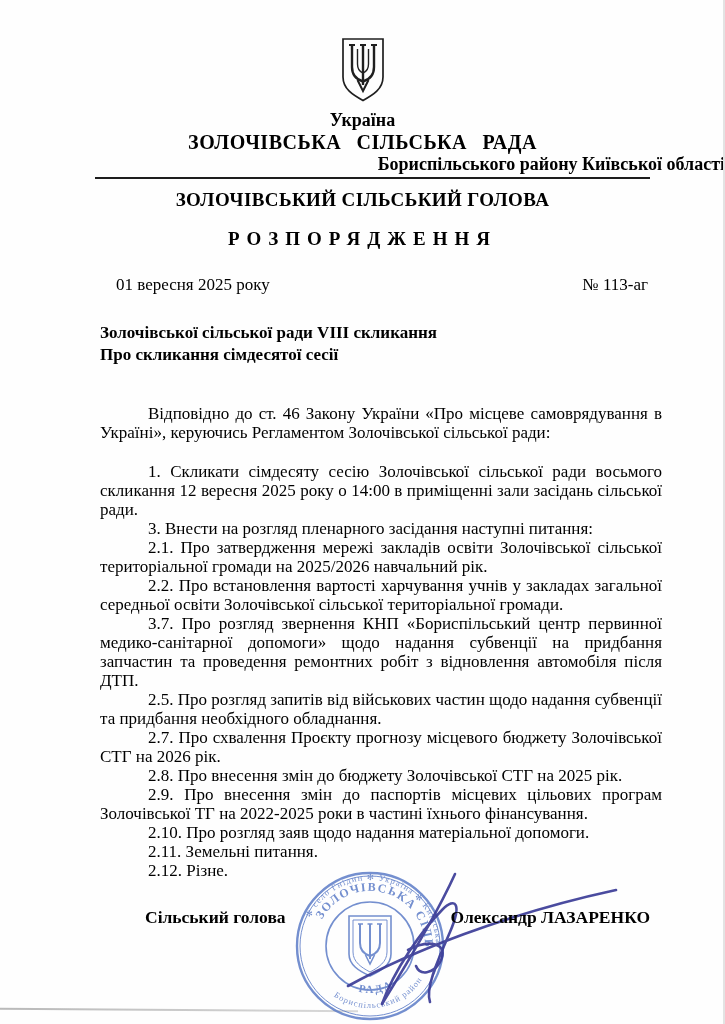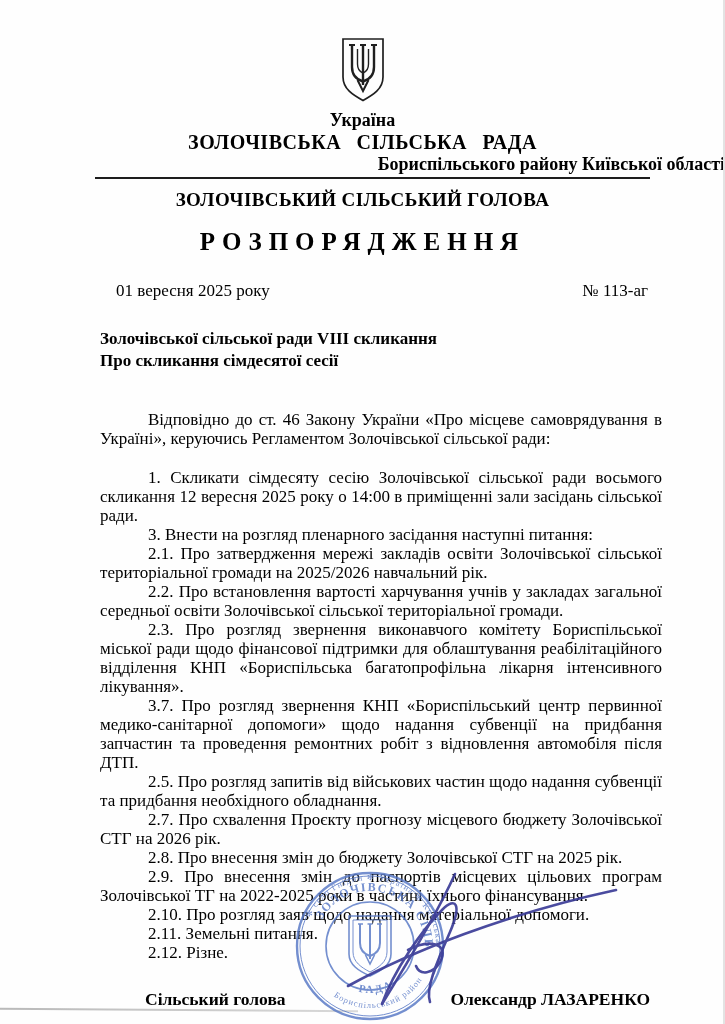--- a/index.html
+++ b/index.html
@@ -13,21 +13,21 @@
     overflow:hidden;
     box-sizing:border-box;
   }
   .header{text-align:center;padding-top:36px;}
   .emblem{display:block;margin:0 auto;}
   .country{font-weight:bold;font-size:18px;line-height:22px;margin-top:5px;}
   .council{font-weight:bold;font-size:20px;line-height:23px;word-spacing:10px;letter-spacing:0.5px;}
   .district{font-weight:bold;font-size:18px;line-height:21px;text-align:right;}
   .rule{border:0;border-top:2px solid #1d1d1d;margin:2px 75px 0 95px;}
   .authority{font-weight:bold;font-size:19px;line-height:23px;letter-spacing:0.4px;margin-top:9px;}
-  .doctype{font-weight:bold;font-size:25px;letter-spacing:7px;margin-top:17px;}
+  .doctype{font-weight:bold;font-size:19px;letter-spacing:7px;margin-top:17px;}
   .meta-row{display:flex;justify-content:space-between;align-items:flex-start;
     margin:25px 77px 0 116px;font-size:17px;}
   .subject{margin:27px 63px 0 100px;font-weight:bold;font-size:17px;line-height:21.5px;}
   .bodytext{margin:4px 63px 0 100px;text-align:justify;font-size:17px;line-height:19px;}
   .preamble{margin:39px 0 0 0;text-indent:48px;}
   .items{margin-top:20px;}
   .items p{margin:0;text-indent:48px;}
   .signoff{display:flex;justify-content:space-between;align-items:baseline;
     margin:27px 75px 0 145px;font-weight:bold;font-size:17.5px;position:relative;z-index:3;}
   .stamp-layer{position:absolute;left:281px;top:864px;z-index:1;opacity:0.82;}
@@ -69,21 +69,20 @@
   </div>
 
   <div class="bodytext">
     <p class="preamble">Відповідно до ст. 46 Закону України «Про місцеве самоврядування в Україні», керуючись Регламентом Золочівської сільської ради:</p>
     <div class="items">
 
     <p>1. Скликати сімдесяту сесію Золочівської сільської ради восьмого скликання 12 вересня 2025 року о 14:00 в приміщенні зали засідань сільської ради.</p>
         <p>3. Внести на розгляд пленарного засідання наступні питання:</p>
         <p>2.1. Про затвердження мережі закладів освіти Золочівської сільської територіальної громади на 2025/2026 навчальний рік.</p>
         <p>2.2. Про встановлення вартості харчування учнів у закладах загальної середньої освіти Золочівської сільської територіальної громади.</p>
-        <p>2.3. Про розгляд звернення виконавчого комітету Бориспільської міської ради щодо фінансової підтримки для облаштування реабілітаційного відділення КНП «Бориспільська багатопрофільна лікарня інтенсивного лікування».</p>
         <p>3.7. Про розгляд звернення КНП «Бориспільський центр первинної медико-санітарної допомоги» щодо надання субвенції на придбання запчастин та проведення ремонтних робіт з відновлення автомобіля після ДТП.</p>
         <p>2.5. Про розгляд запитів від військових частин щодо надання субвенції та придбання необхідного обладнання.</p>
         <p>2.7. Про схвалення Проєкту прогнозу місцевого бюджету Золочівської СТГ на 2026 рік.</p>
         <p>2.8. Про внесення змін до бюджету Золочівської СТГ на 2025 рік.</p>
         <p>2.9. Про внесення змін до паспортів місцевих цільових програм Золочівської ТГ на 2022-2025 роки в частині їхнього фінансування.</p>
         <p>2.10. Про розгляд заяв щодо надання матеріальної допомоги.</p>
         <p>2.11. Земельні питання.</p>
         <p>2.12. Різне.</p>
       </div>
   </div>

